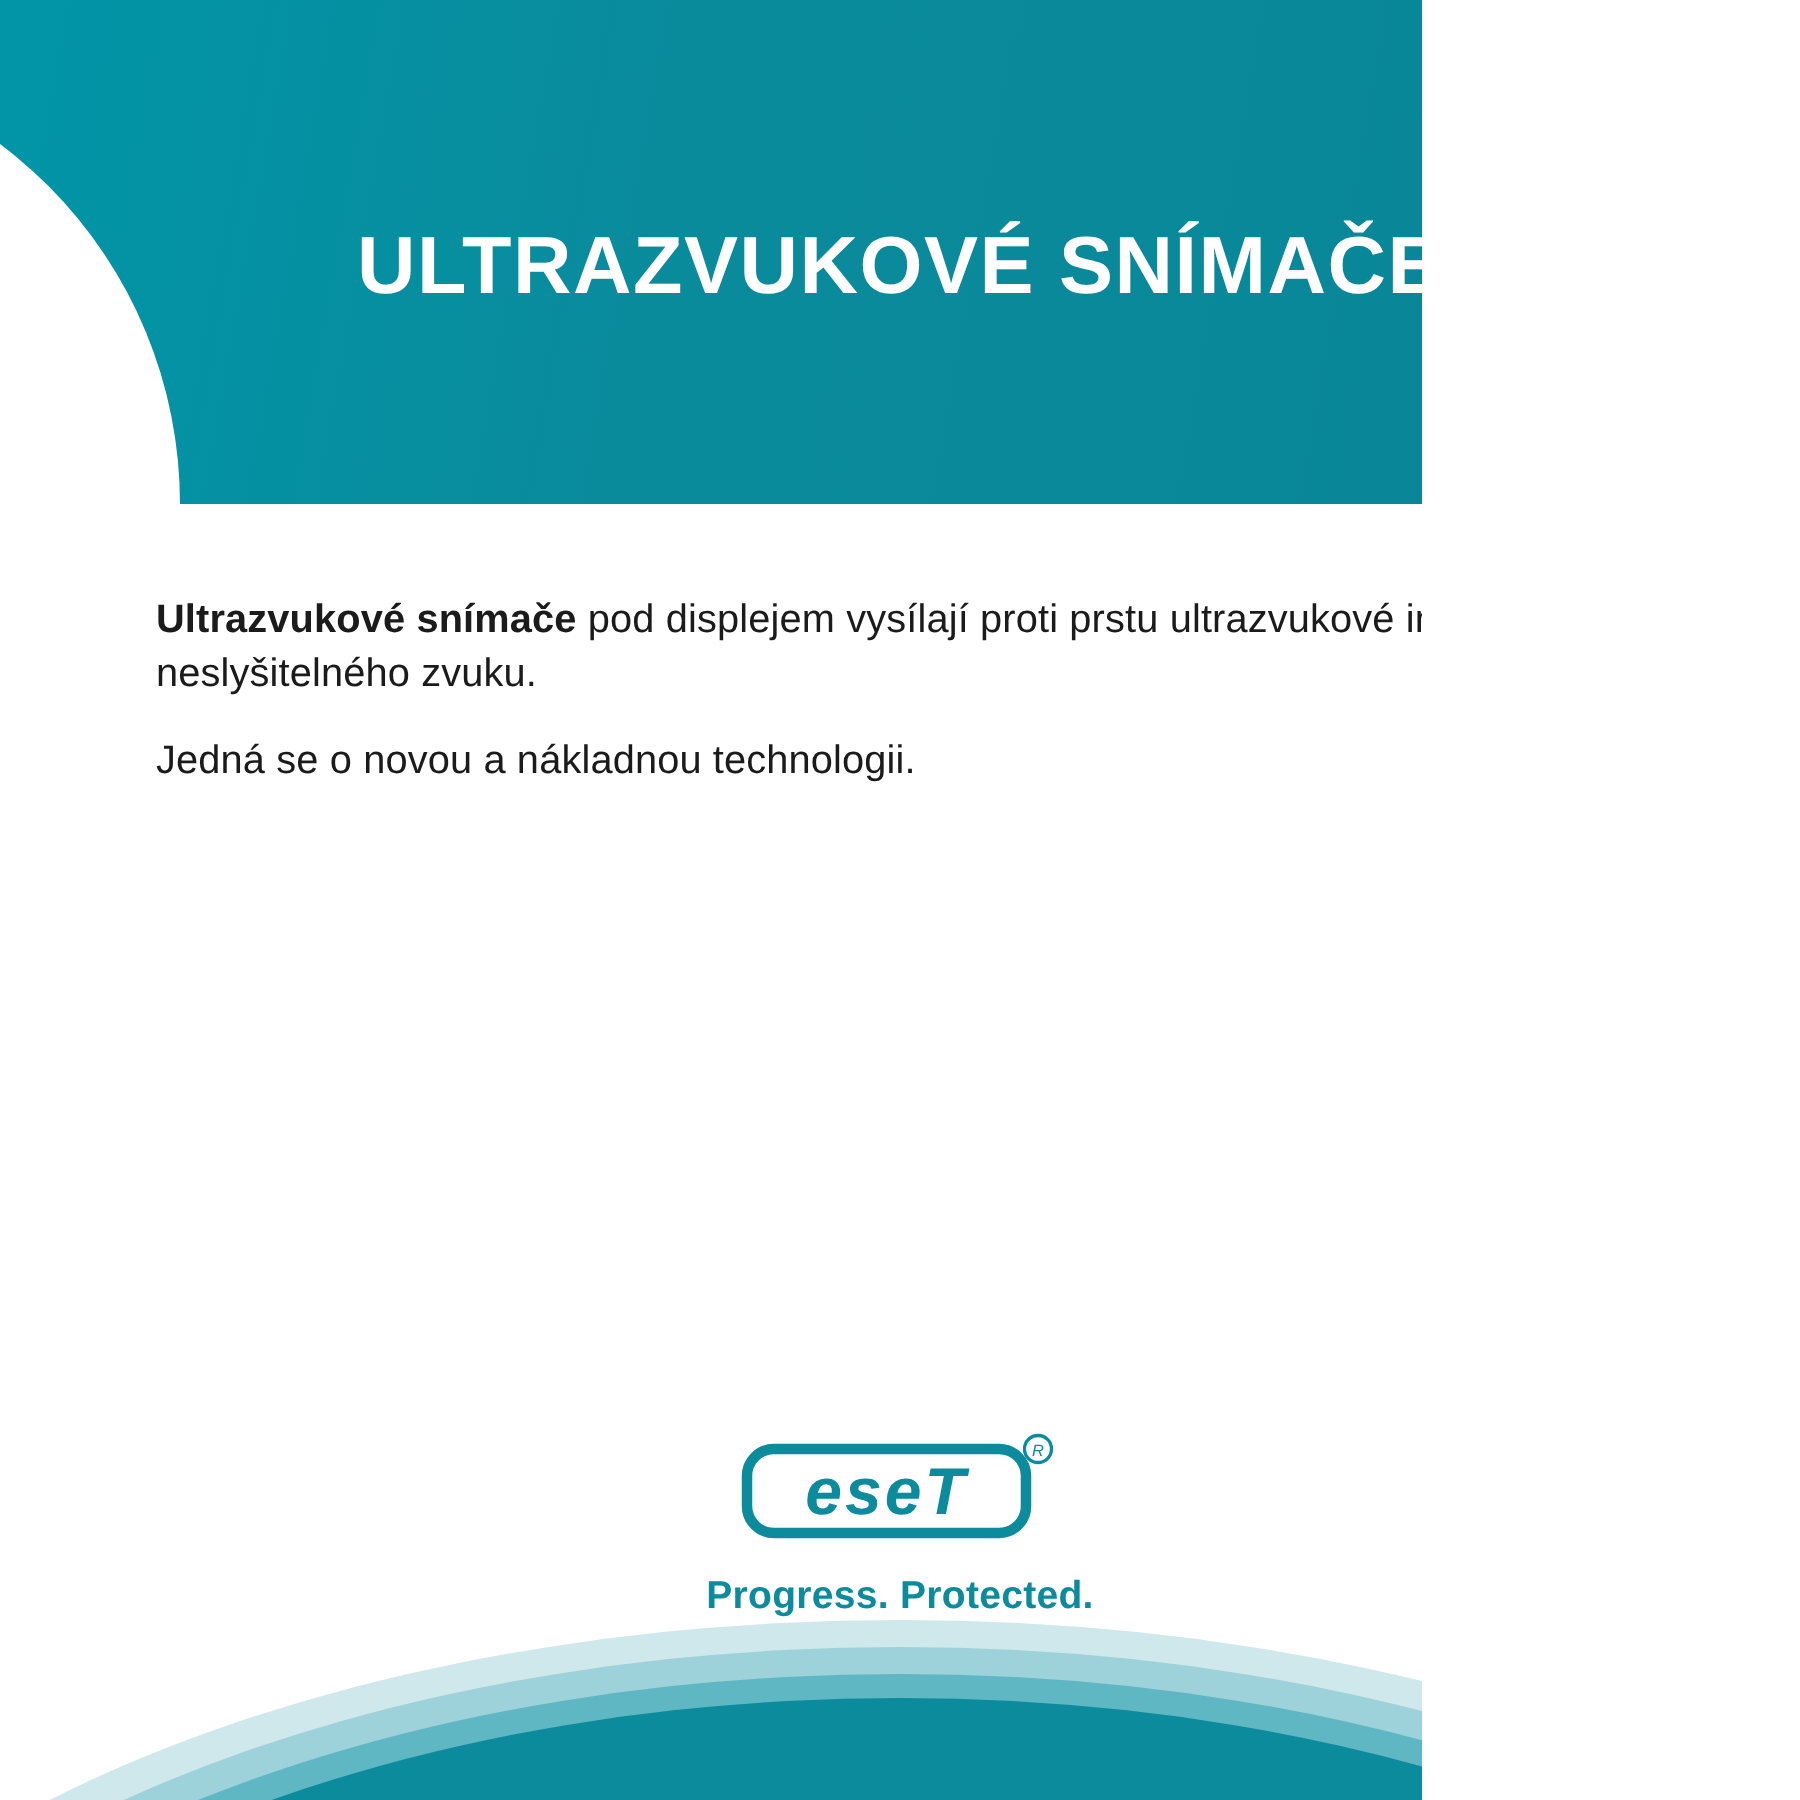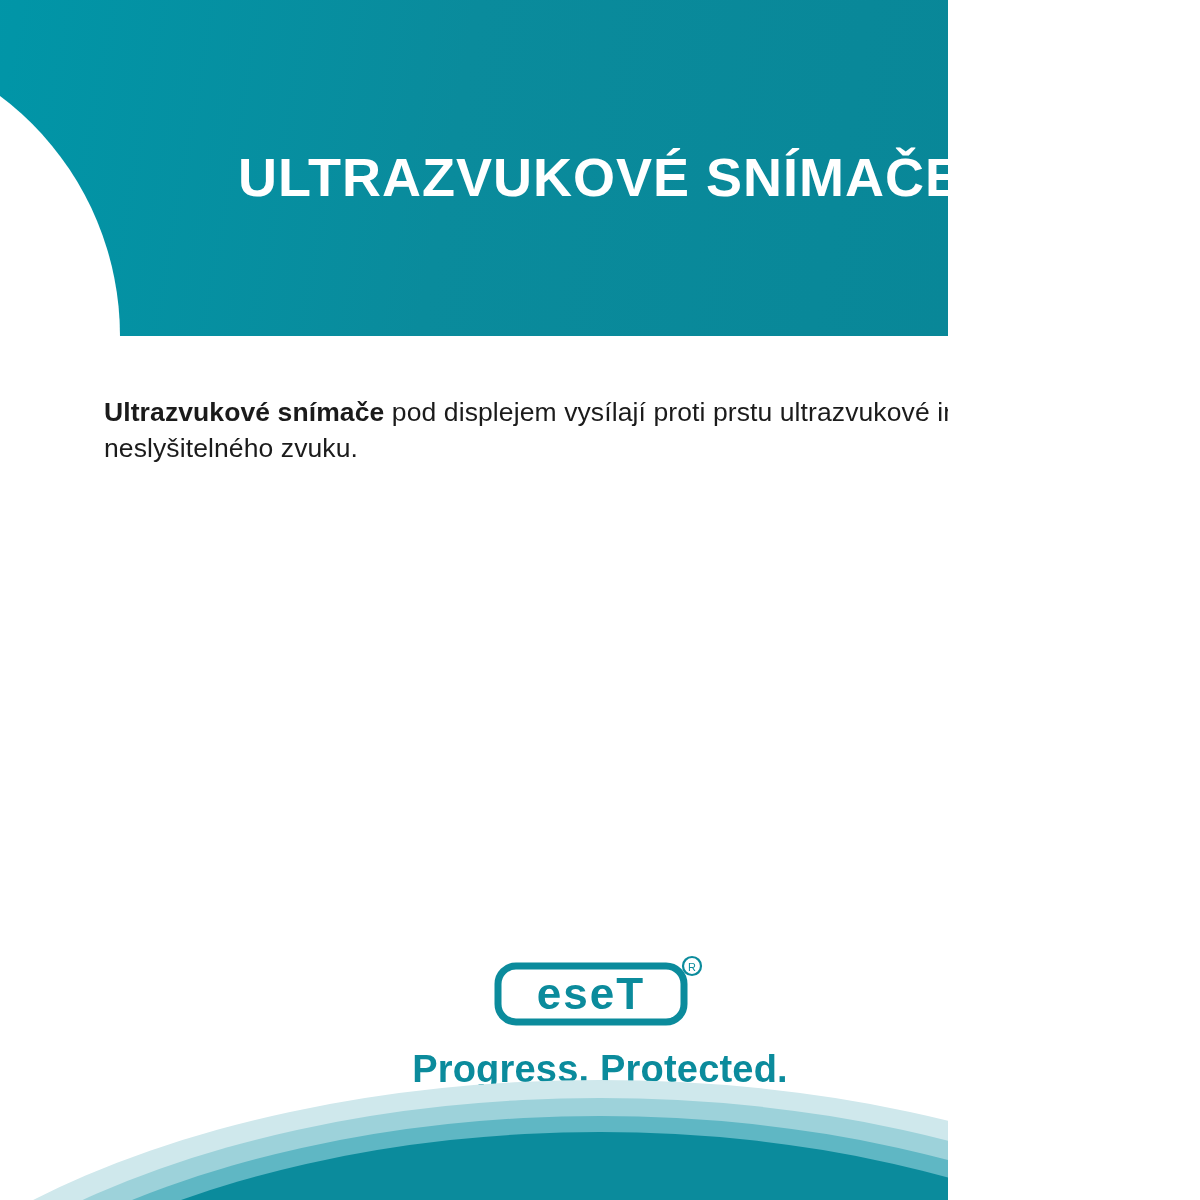--- a/index.html
+++ b/index.html
@@ -94,26 +94,27 @@
     top: 952px;
     width: 1200px;
     display: flex;
     flex-direction: column;
     align-items: center;
   }
   .logo {
     position: relative;
     width: 212px;
     height: 74px;
+    font-style: italic;
   }
   .logo svg { display: block; }
   .tagline {
     margin-top: 22px;
     color: #0b8b9c;
-    font-size: 38px;
+    font-size: 26px;
     font-weight: bold;
     letter-spacing: 0.2px;
   }
 
   
   .waves {
     position: absolute;
     left: 0;
     bottom: 0;
     width: 1200px;
@@ -144,20 +145,23 @@
   <div class="title">ULTRAZVUKOVÉ SNÍMAČE</div>
 
   <div class="content">
 
     <div class="para">
       <b>Ultrazvukové snímače</b><span> pod displejem vysílají proti prstu ultrazvukové impulsy neslyšitelného zvuku.</span>
     </div>
 
 
 
+    <div class="para">
+      <span>Jedná se o novou a nákladnou technologii.</span>
+    </div>
 
   </div>
 
   <div class="logo-wrap">
     <div class="logo">
       <svg width="212" height="74" viewBox="0 0 212 74" xmlns="http://www.w3.org/2000/svg">
         <rect x="4" y="14" width="186" height="56" rx="18" ry="18" fill="none" stroke="#0b8b9c" stroke-width="7"></rect>
         <text x="97" y="57" font-family="Liberation Sans, sans-serif" font-size="44" font-weight="bold" fill="#0b8b9c" text-anchor="middle" letter-spacing="2">eseT</text>
         <circle cx="198" cy="14" r="9" fill="none" stroke="#0b8b9c" stroke-width="2.2"></circle>
         <text x="198" y="18.5" font-family="Liberation Sans, sans-serif" font-size="11" fill="#0b8b9c" text-anchor="middle">R</text>

